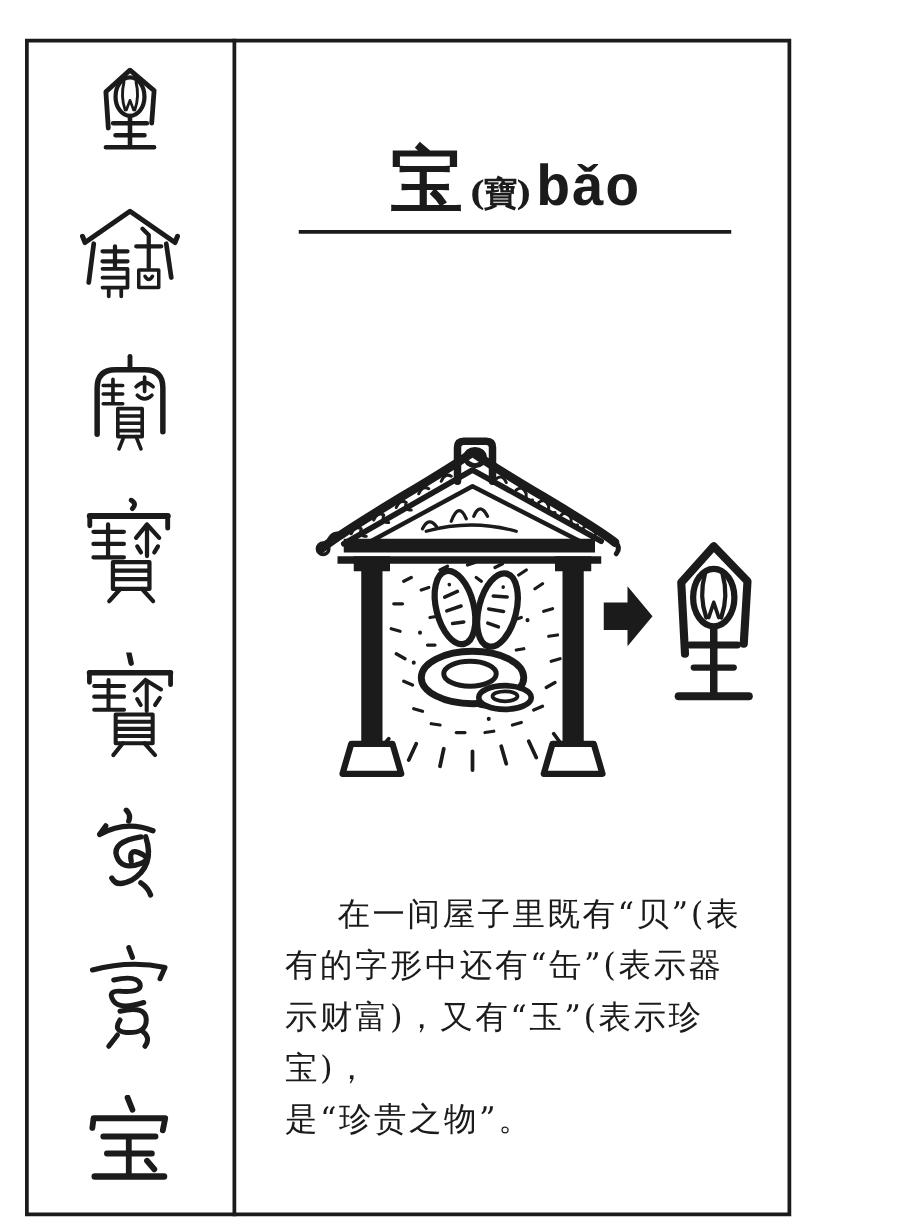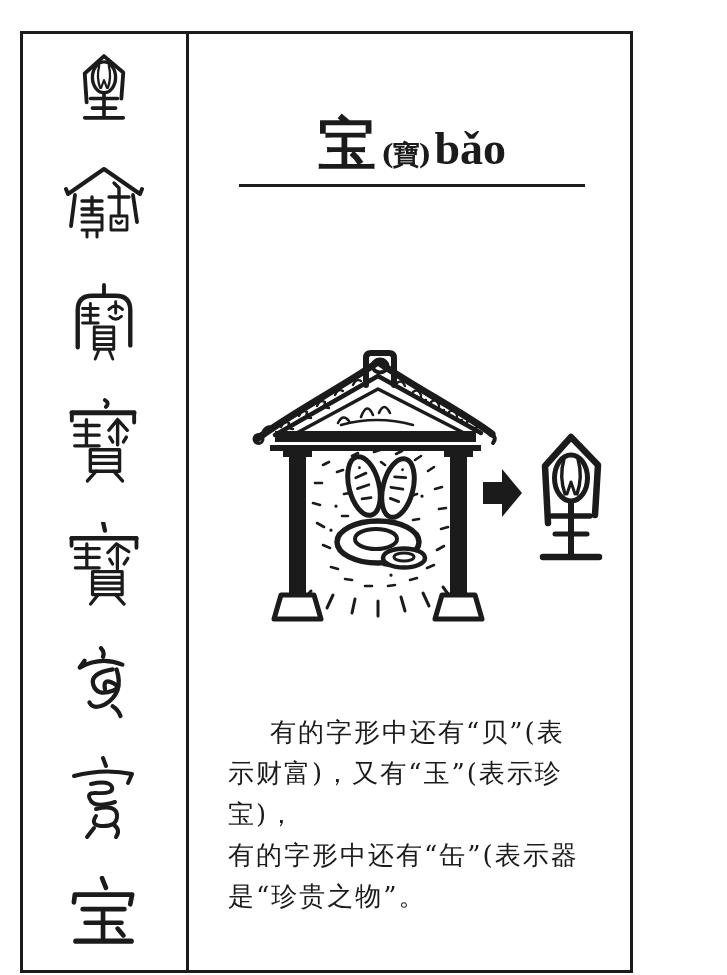--- a/index.html
+++ b/index.html
@@ -7,21 +7,21 @@
         font-family:"DejaVu Serif", serif;color:#1b1b1b;overflow:hidden;}
   .frame{position:absolute;left:20px;top:31px;width:607px;height:936px;
          border:3px solid #1b1b1b;}
   .divider{position:absolute;left:186px;top:31px;width:3px;height:942px;background:#1b1b1b;}
   .form{position:absolute;}
   .form svg{display:block;width:100%;height:100%;}
   .title{position:absolute;left:191px;top:94px;width:442px;display:flex;
          justify-content:center;align-items:baseline;white-space:nowrap;}
   .title .hz{font-size:58px;line-height:1;font-weight:700;}
   .title .trad{font-size:27px;margin:0 2px 0 5px;letter-spacing:-1px;}
-  .title .py{font-size:46px;margin-left:2px;font-family:Liberation Serif, serif;}
+  .title .py{font-size:46px;margin-left:2px;font-family:Liberation Mono, monospace;}
   .rule{position:absolute;left:239px;top:184px;width:346px;height:3px;background:#1b1b1b;}
   .illu{position:absolute;left:245px;top:345px;width:385px;height:285px;}
   .para{position:absolute;left:228px;top:712px;width:398px;font-size:26px;
         line-height:41px;letter-spacing:2px;}
   .para .line1{padding-left:42px;}
 </style>
 </head>
 <body>
 
 <div class="page">
@@ -207,19 +207,19 @@
         <path d="M319,114 Q314,132 320,149 M333,114 Q338,132 332,149" stroke-width="3.4"></path>
         <path d="M326,137 L322,149 M326,137 L330,149" stroke-width="3"></path>
         <path d="M326,157 L326,212" stroke-width="6"></path>
         <path d="M307,171 L345,171" stroke-width="5.5"></path>
         <path d="M310,189 L342,189" stroke-width="5"></path>
         <path d="M298,212 L354,212" stroke-width="6.5"></path>
       </g>
     </svg>
 
     <div class="para">
-      <div class="line1">有的字形中还有“贝”(表</div>
+      <div class="line1">在一间屋子里既有“贝”(表</div>
+      <div>有的字形中还有“缶”(表示器</div>
       <div>示财富)，又有“玉”(表示珍宝)，</div>
-      <div>有的字形中还有“缶”(表示器</div>
       <div>是“珍贵之物”。</div>
     </div>
   </main>
 </div>
 
 </body></html>

